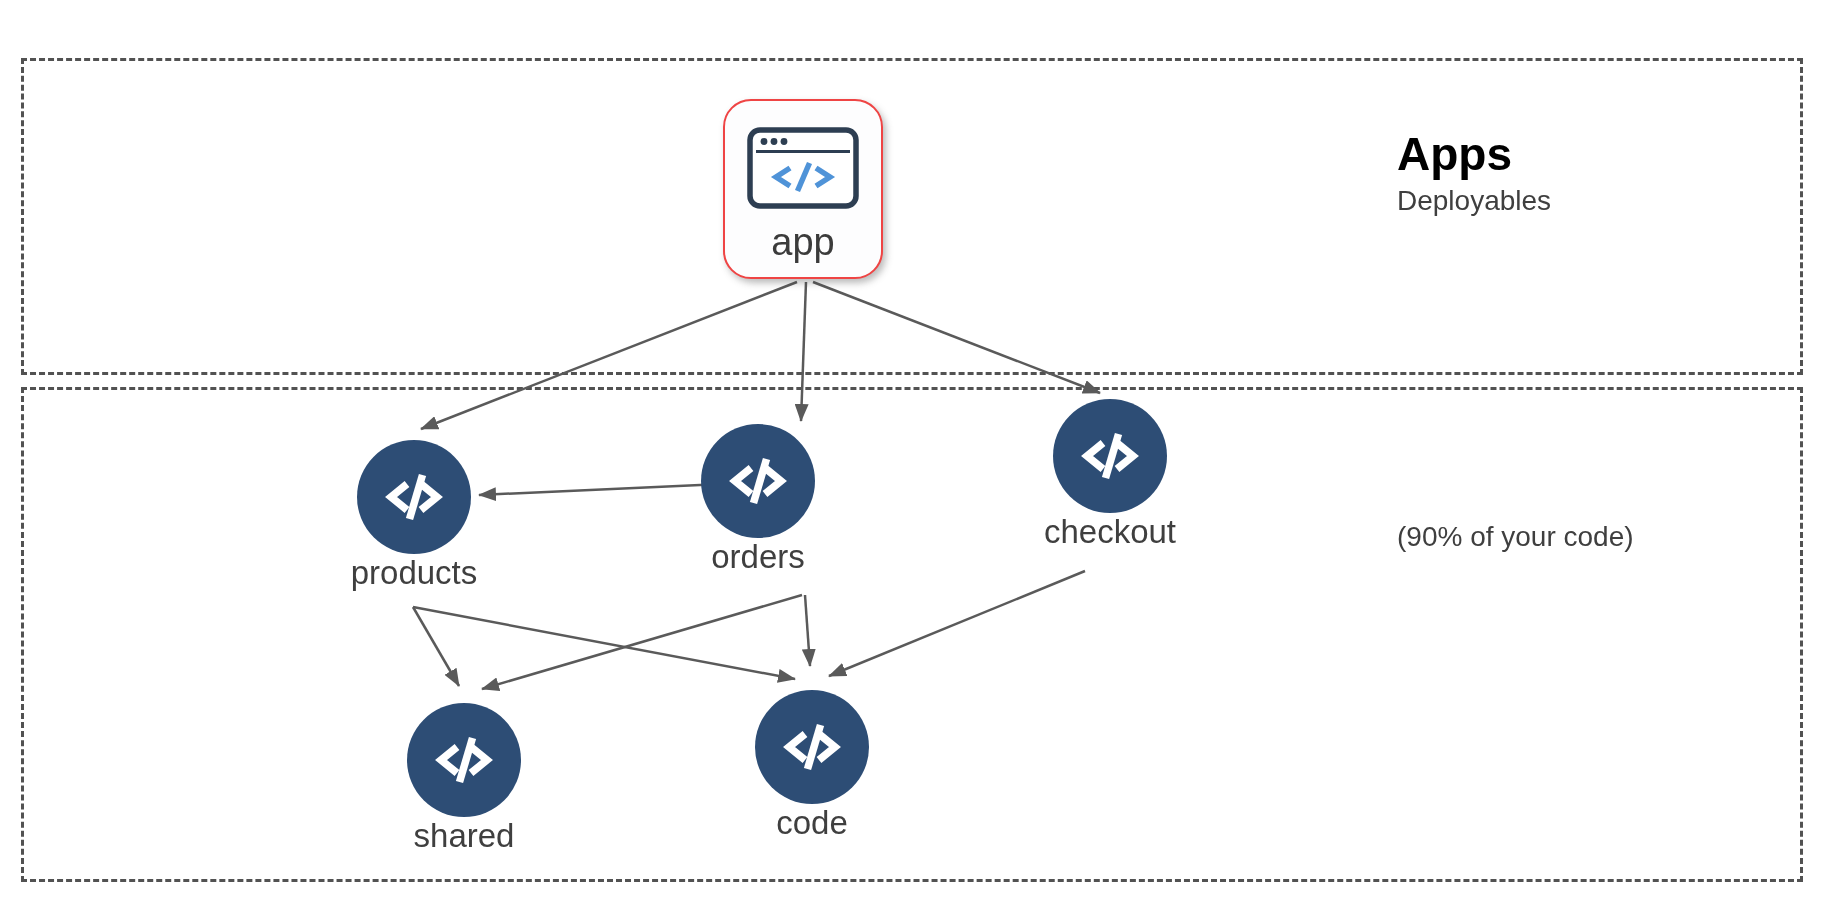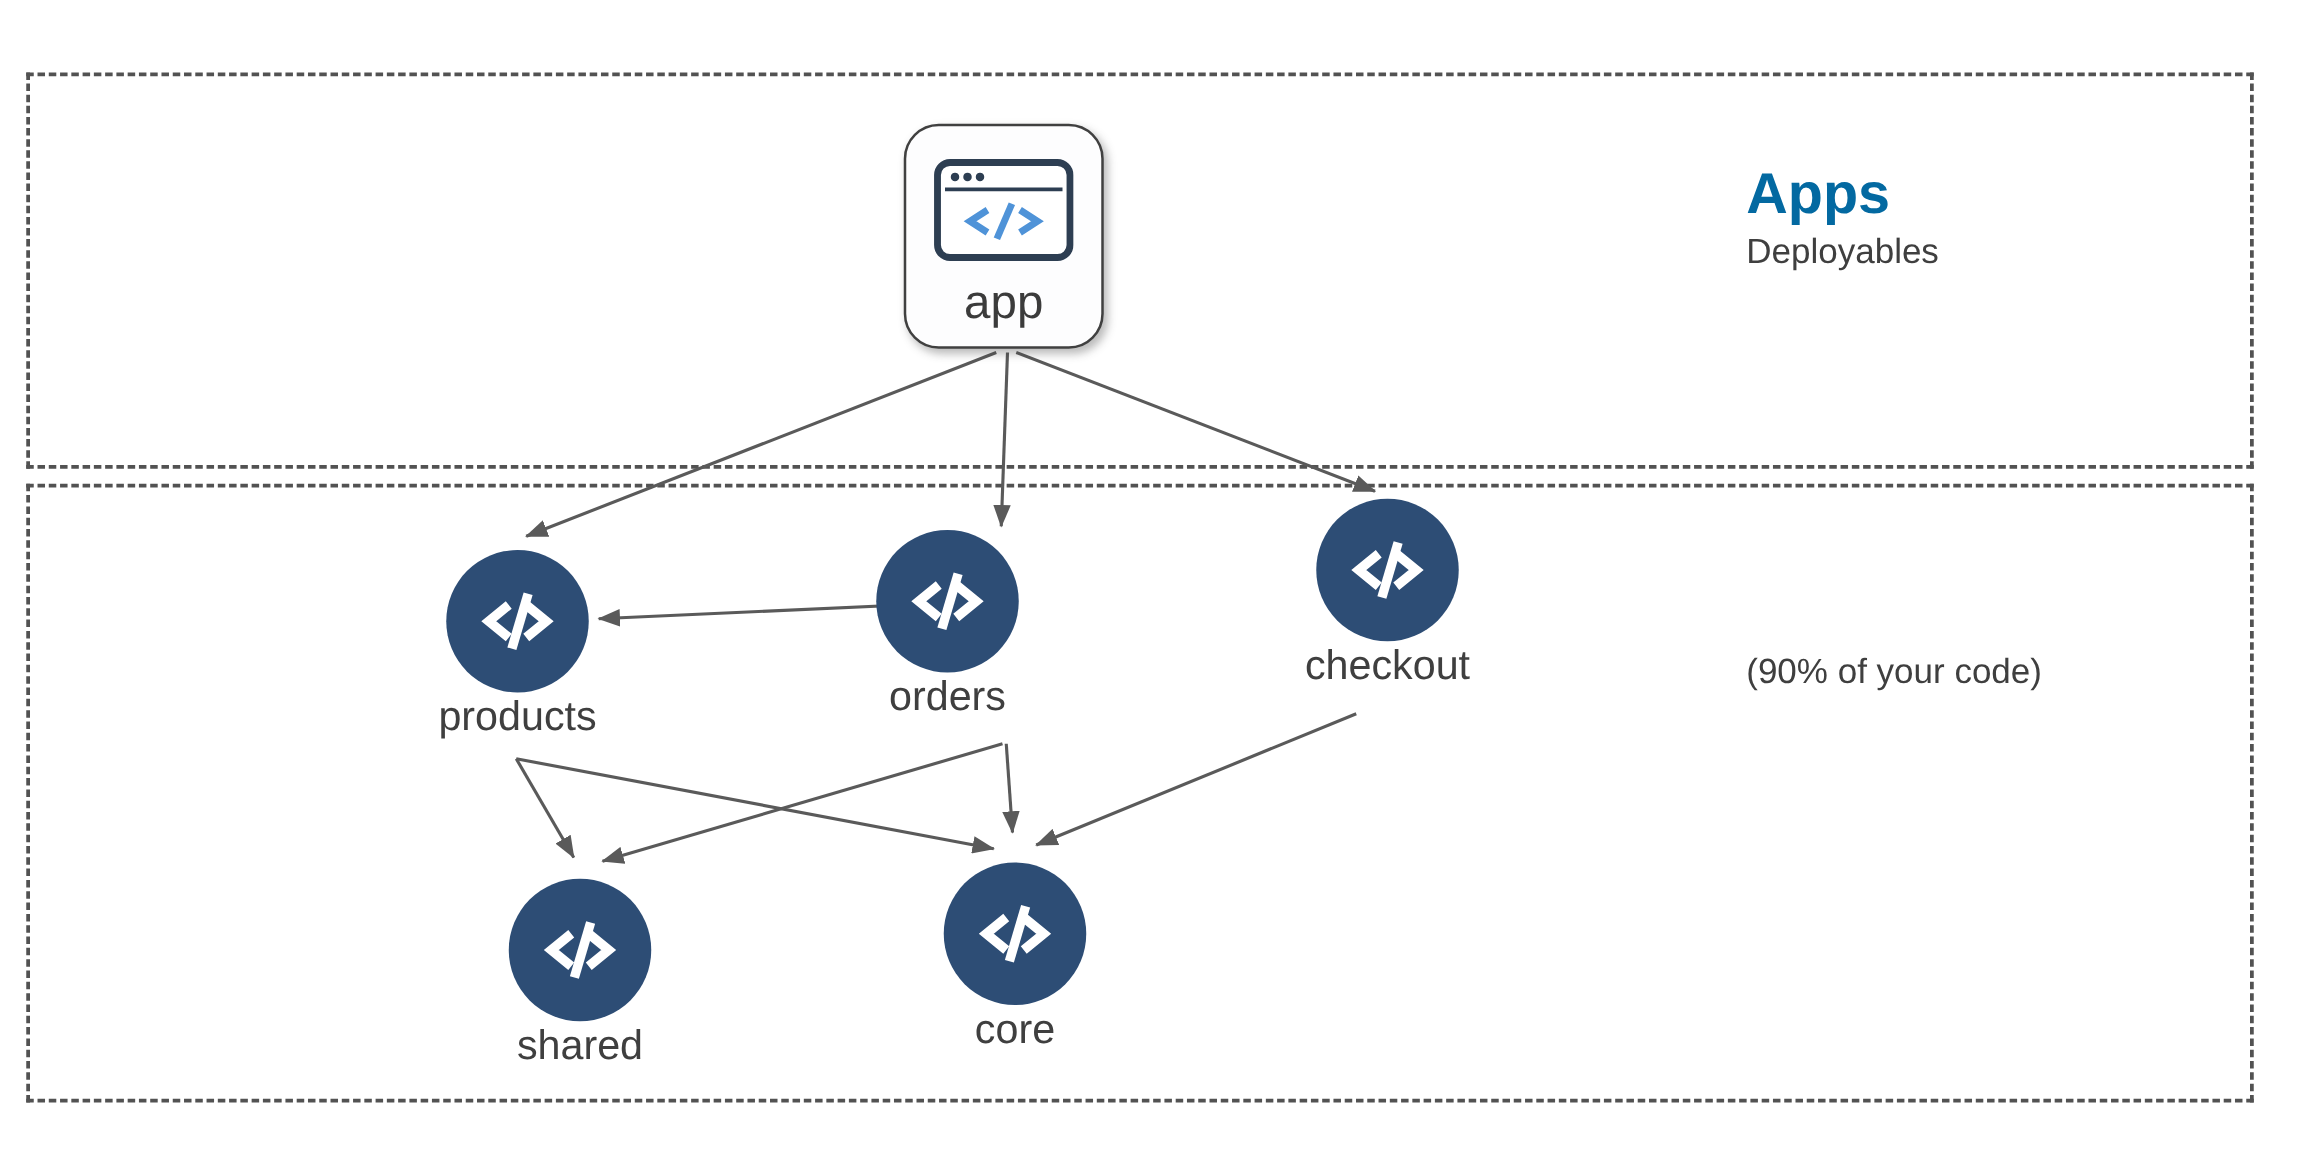--- a/index.html
+++ b/index.html
@@ -31,21 +31,21 @@
     pointer-events: none;
   }
   .edges-layer line { stroke: #5a5a5a; stroke-width: 2.5; }
 
   
   .app-card {
     position: absolute;
     left: 723px; top: 99px;
     width: 160px; height: 180px;
     background: #fdfdfe;
-    border: 2px solid #404040;
+    border: 2px solid #ef4444;
     border-radius: 28px;
     box-sizing: border-box;
     box-shadow: 3px 4px 7px rgba(60,60,60,0.35);
     display: flex;
     flex-direction: column;
     align-items: center;
     padding-top: 26px;
     z-index: 2;
   }
   .app-card .app-label {
@@ -81,21 +81,21 @@
   }
 
   .node-products { left: 357px;  top: 440px; }
   .node-orders   { left: 701px;  top: 424px; }
   .node-checkout { left: 1053px; top: 399px; }
   .node-shared   { left: 407px;  top: 703px; }
   .node-core     { left: 755px;  top: 690px; }
 
   
   .section-label { position: absolute; left: 1397px; z-index: 2; }
-  .section-title { font-size: 46px; font-weight: bold; color: #0369a1; line-height: 1.05; }
+  .section-title { font-size: 46px; font-weight: bold; color: #000000; line-height: 1.05; }
   .section-subtitle { font-size: 28px; color: #3f3f3f; line-height: 1.1; margin-top: 8px; }
   .label-apps { top: 130px; }
   .label-libs { top: 514px; }
 </style>
 </head>
 <body>
 
 <div class="canvas">
 
   <div class="zone zone-apps"></div>
@@ -177,21 +177,21 @@
   </div>
 
   <div class="lib-node node-core">
     <div class="lib-circle">
       <svg width="64" height="64" viewBox="0 0 64 64">
         <polyline points="25,19 9,32 25,45" fill="none" stroke="#ffffff" stroke-width="7.5"></polyline>
         <line x1="40.5" y1="10" x2="27.5" y2="54" stroke="#ffffff" stroke-width="7.5"></line>
         <polyline points="39,19 55,32 39,45" fill="none" stroke="#ffffff" stroke-width="7.5"></polyline>
       </svg>
     </div>
-    <div class="lib-label">core</div>
+    <div class="lib-label">code</div>
   </div>
 
   <div class="section-label label-apps">
     <div class="section-title">Apps</div>
     <div class="section-subtitle">Deployables</div>
   </div>
   <div class="section-label label-libs">
     <div class="section-subtitle">(90% of your code)</div>
   </div>
 

